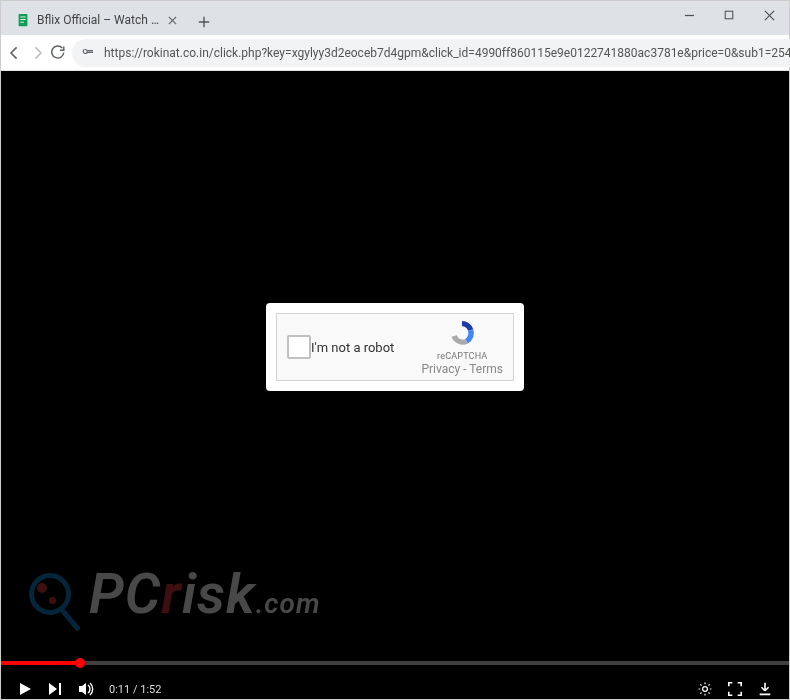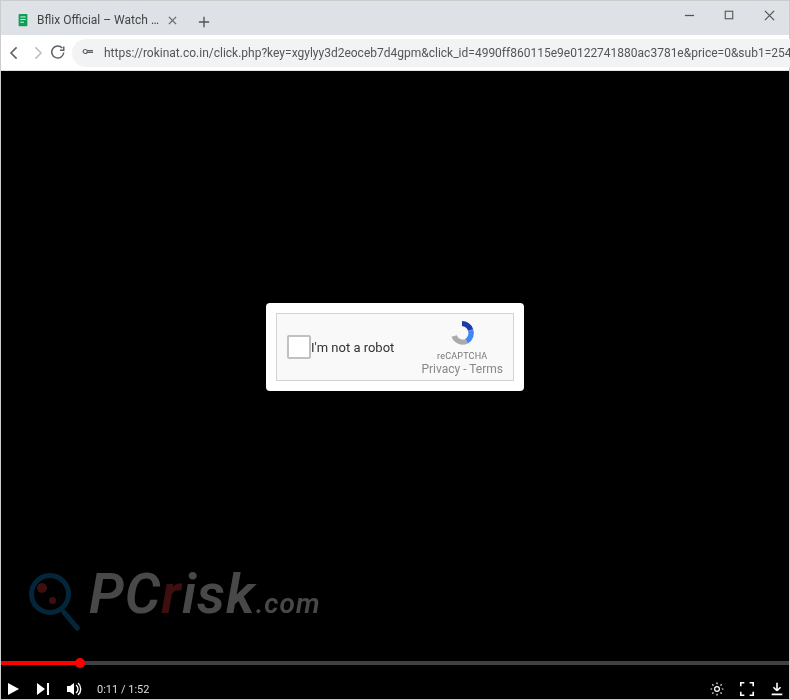--- a/index.html
+++ b/index.html
@@ -49,21 +49,21 @@
   .wm-text { font-size:56px; font-style:italic; font-weight:600; color:#cfcfcf; letter-spacing:1px; }
   .wm-text .r { color:#b12c2c; font-style:italic;}
   .wm-text .domain { font-size:28px; font-style:italic; }
 
   
   .progress { position:absolute; bottom:34px; left:0; right:0; height:4px; background:rgba(255,255,255,0.25); }
   .progress-played { height:100%; width:10%; background:#ff0000; position:relative; }
   .progress-played::after { content:""; position:absolute; right:-5px; top:-3px; width:10px; height:10px; background:#ff0000; border-radius:50%;}
 
   
-  .video-controls { position:absolute; bottom:0; left:0; right:0; height:20px; background:#000; display:flex; align-items:center; padding:0 4px; gap:14px; color:#fff; font-size:12px;border-radius:6px; }
+  .video-controls { position:absolute; bottom:0; left:0; right:0; height:20px; background:#000; display:flex; align-items:center; padding:0 16px; gap:14px; color:#fff; font-size:12px;border-radius:6px; }
   .video-controls .spacer { flex:1; }
   .vc-btn { display:flex; align-items:center; justify-content:center; cursor:pointer; color:#fff; }
   .time { font-size:11px; color:#ddd; }
 </style>
 </head>
 <body>
 
 <div class="window">
 
   <div class="tab-strip">

